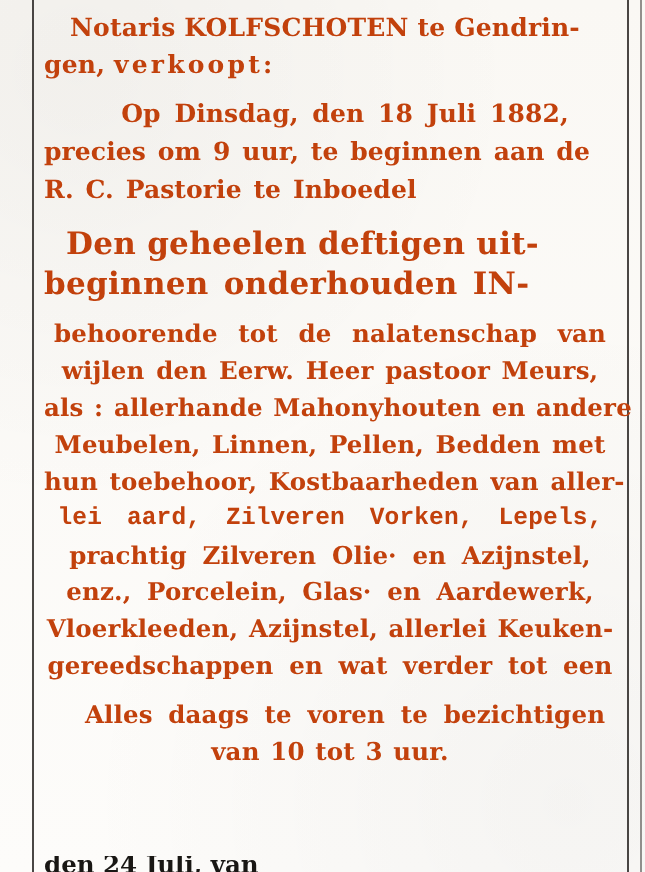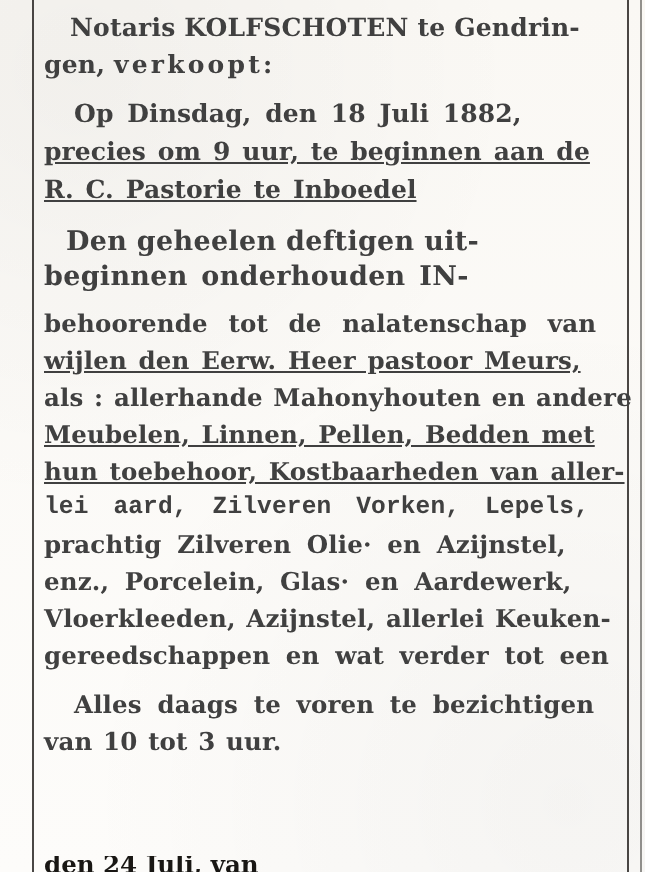--- a/index.html
+++ b/index.html
@@ -62,21 +62,21 @@
   .adcol {
     position: absolute;
     left: 44px;
     top: 10px;
     width: 572px;
     height: 852px;
   }
   .ln {
     display: block;
     white-space: nowrap;
-    color: #404040;
+    color: #c2410c;
     text-rendering: geometricPrecision;
   }
   
   .head {
     font-size: 25px;
     font-weight: 700;
     letter-spacing: 0.2px;
     line-height: 1.46;
   }
   .head .sp {
@@ -90,43 +90,45 @@
     font-size: 25px;
     font-weight: 700;
     line-height: 1.52;
     letter-spacing: 0.1px;
   }
   .body1-indent {
     padding-left: 30px;
   }
   .wsp-wide {
     word-spacing: 5px;
+    text-align: center;
   }
   
   .display {
-    font-size: 27px;
+    font-size: 31px;
     font-weight: 700;
     line-height: 1.28;
     letter-spacing: 0.3px;
   }
   .display-indent {
     padding-left: 22px;
   }
   
   .body2 {
     font-size: 24.5px;
     line-height: 1.505;
     font-weight: 700;
     letter-spacing: 0.15px;
+    text-align: center;
   }
   .j1 { word-spacing: 12px; }
   .j2 { word-spacing: 4px; }
   .j3 { word-spacing: 2px; }
   .j4 { word-spacing: 7px; }
-  .j5 { word-spacing: 3px; text-decoration: underline; }
+  .j5 { word-spacing: 3px; }
   .j6 { word-spacing: 10px; font-family: Liberation Mono, monospace; }
   .indent {
     padding-left: 30px;
   }
   .gap-md { height: 12px; }
   .gap-lg { height: 16px; }
   .cut {
     position: absolute;
     left: 44px;
     top: 856px;

